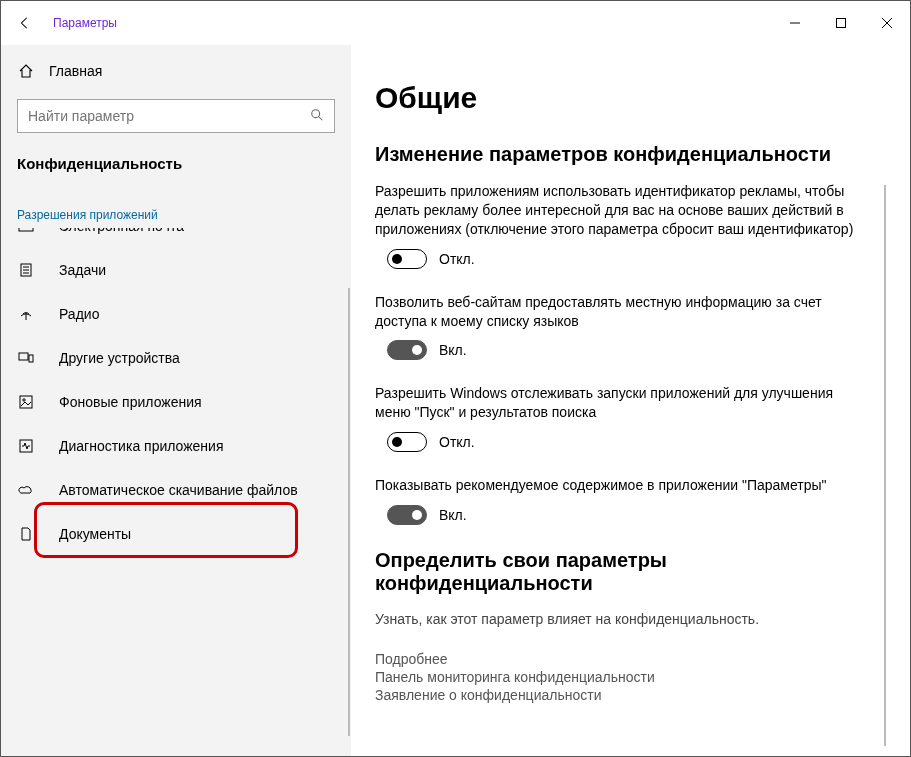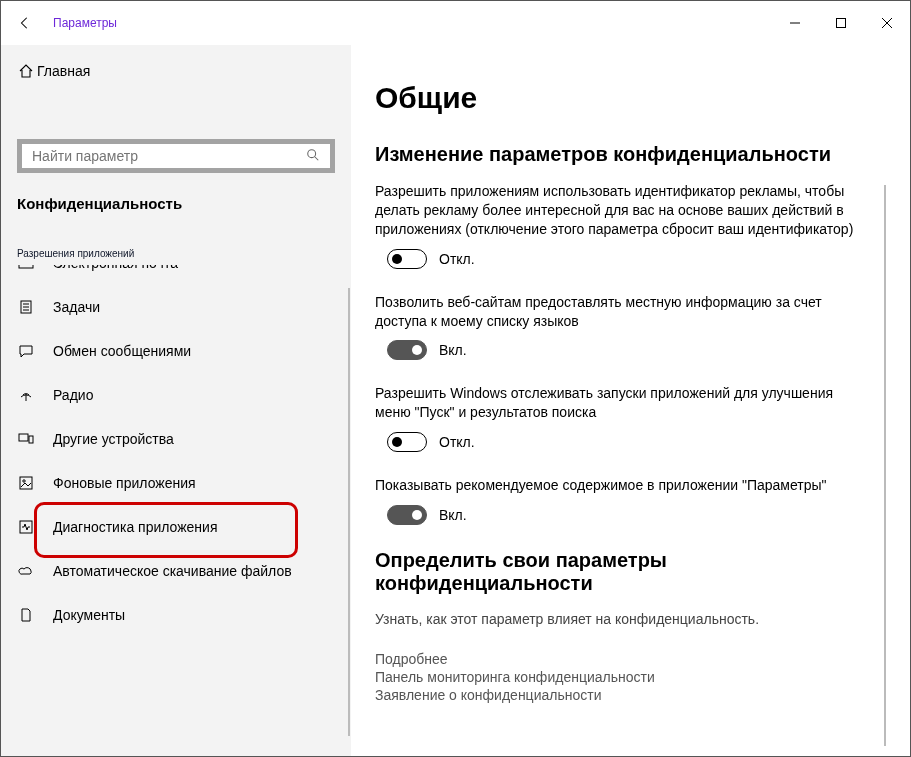--- a/index.html
+++ b/index.html
@@ -53,64 +53,63 @@
     padding-top: 6px;
     display: flex;
     flex-direction: column;
     overflow: hidden;
   }
   .home-row {
     display: flex;
     align-items: center;
     height: 40px;
     padding: 0 16px;
-    gap: 2px;
+    gap: 14px;
   }
   .home-row .icon { width: 18px; display:flex; align-items:center; justify-content:center;}
   .search-row {
     padding: 8px 16px 12px 16px;
   }
   .search-box {
     height: 34px;
-    border: 5px solid #a3a3a3;
+    border: 1px solid #a3a3a3;
     background: #fff;
     display: flex;
     align-items: center;
     padding: 0 10px;
     justify-content: space-between;
-    margin-top: 40px;
   }
   .search-box input {
     border: none;
     outline: none;
     font-size: 14px;
     width: 90%;
     font-family: inherit;
     color: #666;
   }
   .category-label {
     font-weight: 600;
     font-size: 15px;
     padding: 10px 16px 20px 16px;
   }
   .section-label {
-    font-size: 10px;
-    color: #0f172a;
+    font-size: 12px;
+    color: #0369a1;
     padding: 16px 16px 0px 16px;
   }
   .nav-list {
     margin-top: 6px;
     overflow: hidden;
   }
   .nav-item {
     display: flex;
     align-items: center;
     height: 44px;
     padding: 0 16px;
-    gap: 18px;
+    gap: 24px;
     position: relative;
   }
   .nav-item .icon {
     width: 18px;
     display: flex;
     align-items: center;
     justify-content: center;
     color: #000;
   }
   .nav-item .label {
@@ -289,28 +288,20 @@
           <svg width="16" height="16" viewBox="0 0 16 16">
               <rect x="3" y="2" width="10" height="12" stroke="#000" fill="none"></rect>
               <line x1="5" y1="5" x2="11" y2="5" stroke="#000"></line>
               <line x1="5" y1="8" x2="11" y2="8" stroke="#000"></line>
               <line x1="5" y1="11" x2="11" y2="11" stroke="#000"></line>
             </svg>
         </span>
         <span class="label">Задачи</span>
       </div>
 
-      <div class="nav-item">
-        <span class="icon">
-          <svg width="16" height="16" viewBox="0 0 16 16">
-              <path d="M2 3 H14 V11 H6 L3 14 V11 H2 Z" stroke="#000" fill="none"></path>
-            </svg>
-        </span>
-        <span class="label">Обмен сообщениями</span>
-      </div>
 
       <div class="nav-item">
         <span class="icon">
           <svg width="16" height="16" viewBox="0 0 16 16">
               <line x1="8" y1="14" x2="8" y2="7" stroke="#000"></line>
               <path d="M5 8 A4 4 0 0 1 11 8" stroke="#000" fill="none"></path>
               <path d="M3 10 A7 7 0 0 1 13 10" stroke="#000" fill="none"></path>
             </svg>
         </span>
         <span class="label">Радио</span>

